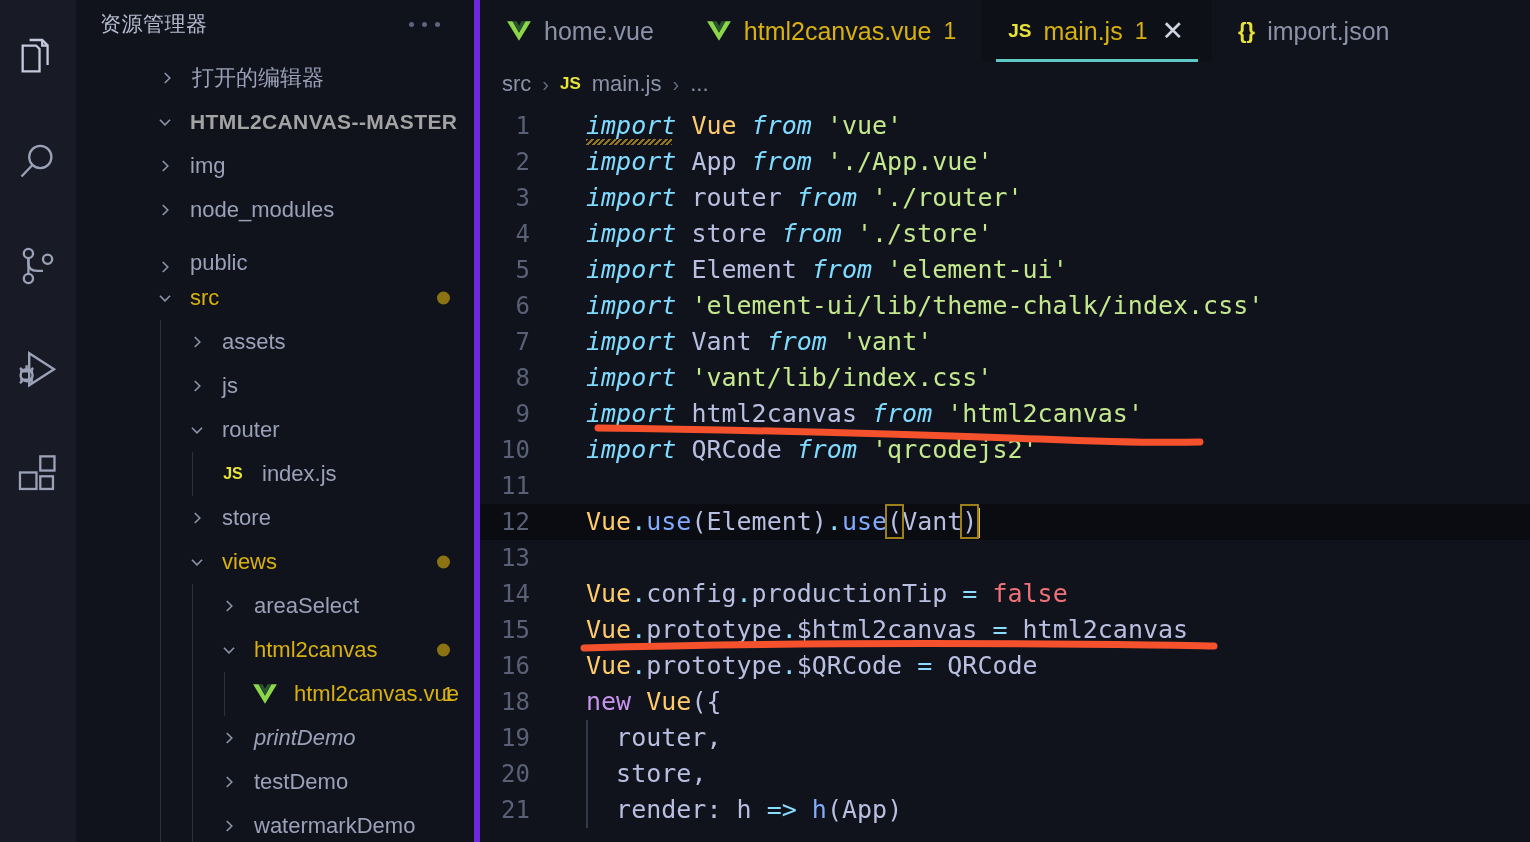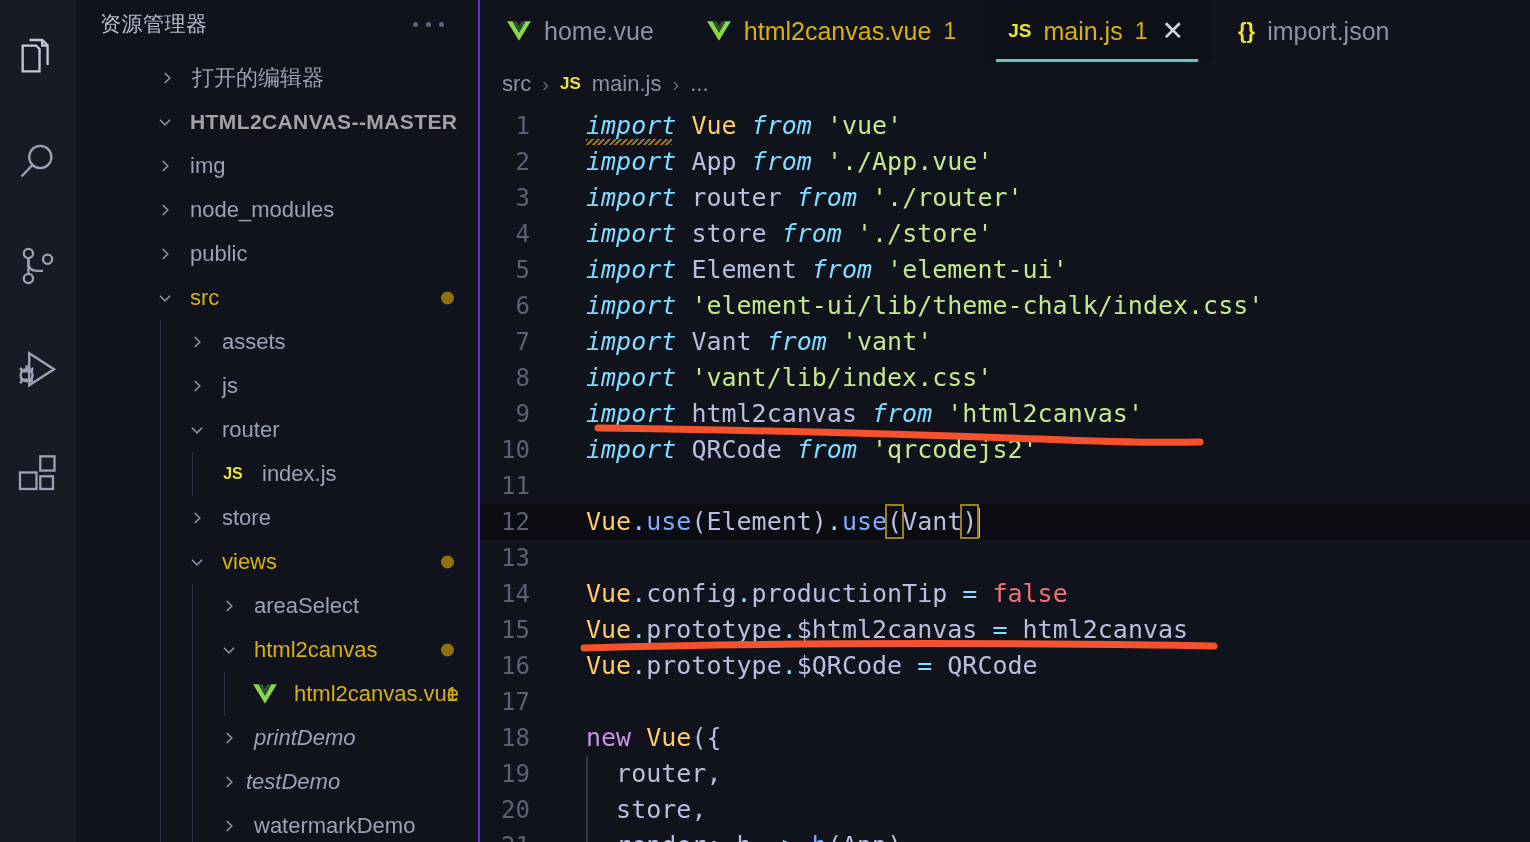--- a/index.html
+++ b/index.html
@@ -23,21 +23,21 @@
     width: 76px; height: 104px;
     display: flex; align-items: center; justify-content: center;
     cursor: pointer;
   }
   .act-item svg { display: block; }
 
   
   .sidebar {
     width: 404px; flex: 0 0 404px; height: 842px;
     background: #10131c;
-    border-right: 2px solid #6d28d9;
+    border-right: 6px solid #6d28d9;
     position: relative;
     overflow: hidden;
   }
   .sb-header {
     height: 48px; display: flex; align-items: center;
     padding: 0 28px 0 24px; justify-content: space-between;
   }
   .sb-title {
     font-size: 21px; color: #b6bcd0; letter-spacing: .5px;
     font-family: "DejaVu Sans", sans-serif;
@@ -228,21 +228,21 @@
             <span style="margin-left: 12px;">img</span>
           </div>
           <div class="row" style="padding-left: 76px;">
             <span class="chev">
               <svg width="18" height="18" viewBox="0 0 16 16" fill="none" stroke="#8e95ab" stroke-width="1.4">
                 <path d="M6 3.5 10.5 8 6 12.5"></path>
               </svg>
             </span>
             <span style="margin-left: 12px;">node_modules</span>
           </div>
-          <div class="row" style="padding-left: 76px;">
+          <div class="row" style="padding-left: 76px; align-items: flex-end;">
             <span class="chev">
               <svg width="18" height="18" viewBox="0 0 16 16" fill="none" stroke="#8e95ab" stroke-width="1.4">
                 <path d="M6 3.5 10.5 8 6 12.5"></path>
               </svg>
             </span>
             <span style="margin-left: 12px;">public</span>
           </div>
           <div class="row folder-open-mod" style="padding-left: 76px;">
             <span class="chev">
               <svg width="18" height="18" viewBox="0 0 16 16" fill="none" stroke="#8e95ab" stroke-width="1.4">
@@ -349,21 +349,21 @@
             <span style="margin-left: 12px;">printDemo</span>
           </div>
           <div class="row" style="padding-left: 140px;">
             <span class="indent-guide" style="left: 84px;"></span>
             <span class="indent-guide" style="left: 116px;"></span>
             <span class="chev">
               <svg width="18" height="18" viewBox="0 0 16 16" fill="none" stroke="#8e95ab" stroke-width="1.4">
                 <path d="M6 3.5 10.5 8 6 12.5"></path>
               </svg>
             </span>
-            <span style="margin-left: 4px; font-style: italic;">testDemo</span>
+            <span style="margin-left: 12px;">testDemo</span>
           </div>
           <div class="row" style="padding-left: 140px;">
             <span class="indent-guide" style="left: 84px;"></span>
             <span class="indent-guide" style="left: 116px;"></span>
             <span class="chev">
               <svg width="18" height="18" viewBox="0 0 16 16" fill="none" stroke="#8e95ab" stroke-width="1.4">
                 <path d="M6 3.5 10.5 8 6 12.5"></path>
               </svg>
             </span>
             <span style="margin-left: 12px;">watermarkDemo</span>
@@ -425,21 +425,20 @@
         <div class="cline"><span class="ln">7</span><span class="ctext"><span class="kw">import</span> <span class="id">Vant</span> <span class="kw">from</span> <span class="str">'vant'</span></span></div>
         <div class="cline"><span class="ln">8</span><span class="ctext"><span class="kw">import</span> <span class="str">'vant/lib/index.css'</span></span></div>
         <div class="cline"><span class="ln">9</span><span class="ctext"><span class="kw">import</span> <span class="id">html2canvas</span> <span class="kw">from</span> <span class="str">'html2canvas'</span></span></div>
         <div class="cline"><span class="ln">10</span><span class="ctext"><span class="kw">import</span> <span class="id">QRCode</span> <span class="kw">from</span> <span class="str">'qrcodejs2'</span></span></div>
         <div class="cline"><span class="ln">11</span><span class="ctext"></span></div>
         <div class="cline current"><span class="ln">12</span><span class="ctext"><span class="obj">Vue</span><span class="op">.</span><span class="fn">use</span><span class="punc">(</span><span class="id">Element</span><span class="punc">)</span><span class="op">.</span><span class="fn">use</span><span class="punc bracket-hl">(</span><span class="id">Vant</span><span class="punc bracket-hl">)</span><span class="cursor"></span></span></div>
         <div class="cline"><span class="ln">13</span><span class="ctext"></span></div>
         <div class="cline"><span class="ln">14</span><span class="ctext"><span class="obj">Vue</span><span class="op">.</span><span class="prop">config</span><span class="op">.</span><span class="prop">productionTip</span> <span class="op">=</span> <span class="bool">false</span></span></div>
         <div class="cline"><span class="ln">15</span><span class="ctext"><span class="obj">Vue</span><span class="op">.</span><span class="prop">prototype</span><span class="op">.</span><span class="prop">$html2canvas</span> <span class="op">=</span> <span class="id">html2canvas</span></span></div>
         <div class="cline"><span class="ln">16</span><span class="ctext"><span class="obj">Vue</span><span class="op">.</span><span class="prop">prototype</span><span class="op">.</span><span class="prop">$QRCode</span> <span class="op">=</span> <span class="id">QRCode</span></span></div>
-        <div class="cline"><span class="ln">17</span><span class="ctext"></span></div>
         <div class="cline"><span class="ln">18</span><span class="ctext"><span class="kw2">new</span> <span class="obj">Vue</span><span class="punc">(</span><span class="punc">{</span></span></div>
         <div class="cline"><span class="ln">19</span><span class="ctext">  <span class="id">router</span><span class="punc">,</span></span><span class="fold-guide" style="left: 106px; top: 0px; bottom: 0px;"></span></div>
         <div class="cline"><span class="ln">20</span><span class="ctext">  <span class="id">store</span><span class="punc">,</span></span><span class="fold-guide" style="left: 106px; top: 0px; bottom: 0px;"></span></div>
         <div class="cline"><span class="ln">21</span><span class="ctext">  <span class="id">render</span><span class="punc">:</span> <span class="id">h</span> <span class="op">=&gt;</span> <span class="fn">h</span><span class="punc">(</span><span class="id">App</span><span class="punc">)</span></span><span class="fold-guide" style="left: 106px; top: 0px; bottom: 0px;"></span></div>
       </div>
   </div>
 
   <svg class="annot">
     <path id="annot-0" d="M598 428 C 760 430, 900 434, 1040 439 C 1110 442, 1160 443, 1200 442" fill="none" stroke="#f4512c" stroke-width="7" stroke-linecap="round"></path>
     <path id="annot-1" d="M584 648 C 760 643, 980 643, 1150 645 C 1185 645, 1205 646, 1214 646" fill="none" stroke="#f4512c" stroke-width="7" stroke-linecap="round"></path>

